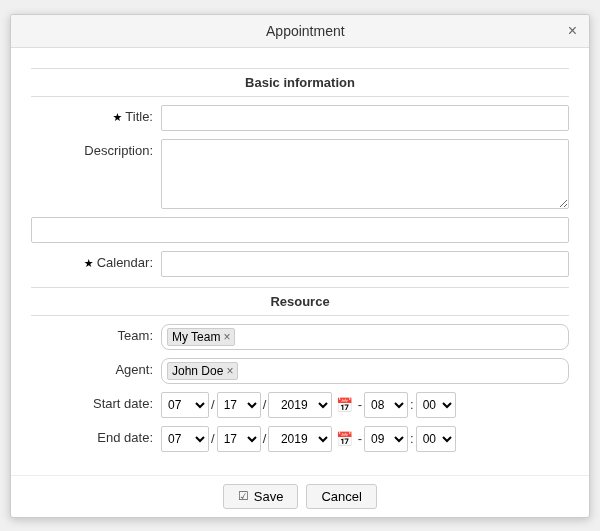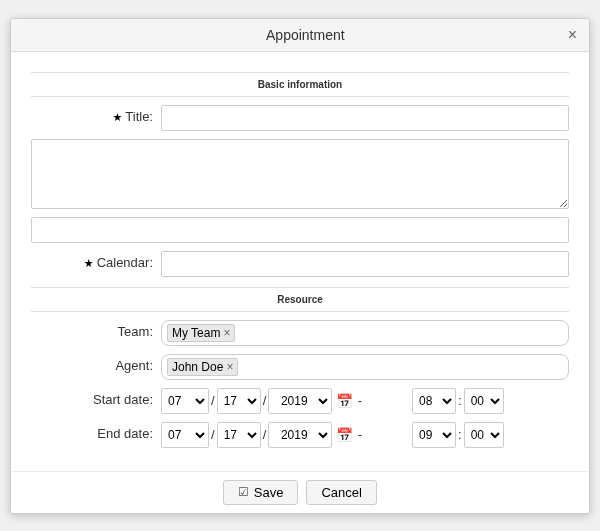--- a/index.html
+++ b/index.html
@@ -43,21 +43,21 @@
       cursor: pointer;
       color: #666;
       line-height: 1;
     }
     .modal-body {
       padding: 10px 20px 15px;
     }
     .section-header {
       text-align: center;
       font-weight: bold;
-      font-size: 10px;
+      font-size: 13px;
       color: #333;
       margin: 10px 0 8px;
       border-top: 1px solid #ddd;
       border-bottom: 1px solid #ddd;
       padding: 6px 0;
     }
     .form-row {
       display: flex;
       align-items: flex-start;
       margin-bottom: 8px;
@@ -132,21 +132,21 @@
       border: 1px solid #ccc;
       border-radius: 2px;
       font-size: 12px;
       background: #fff;
       padding: 0 2px;
       cursor: pointer;
     }
     .date-select-month { width: 48px; }
     .date-select-day { width: 44px; }
     .date-select-year { width: 64px; text-align: center; }
-    .date-select-hour { width: 44px; margin-left: 48px; }
+    .date-select-hour { width: 44px; }
     .date-select-min { width: 40px; }
     .date-sep {
       color: #333;
       font-size: 13px;
     }
     .cal-icon {
       font-size: 14px;
       color: #555;
       cursor: pointer;
       padding: 0 2px;
@@ -197,20 +197,21 @@
     <div class="section-header">Basic information</div>
 
     <div class="form-row">
       <div class="form-label">
         <span class="required-star">★ </span><span>Title:</span>
       </div>
       <input type="text" class="form-control" style="">
     </div>
 
     <div class="form-row">
+      <div class="form-label">Description:</div>
       <textarea class="form-control" style=""></textarea>
     </div>
 
     <div class="form-row">
       <input type="text" class="form-control" style="">
     </div>
 
     <div class="form-row">
       <div class="form-label">
         <span class="required-star">★ </span><span>Calendar:</span>

